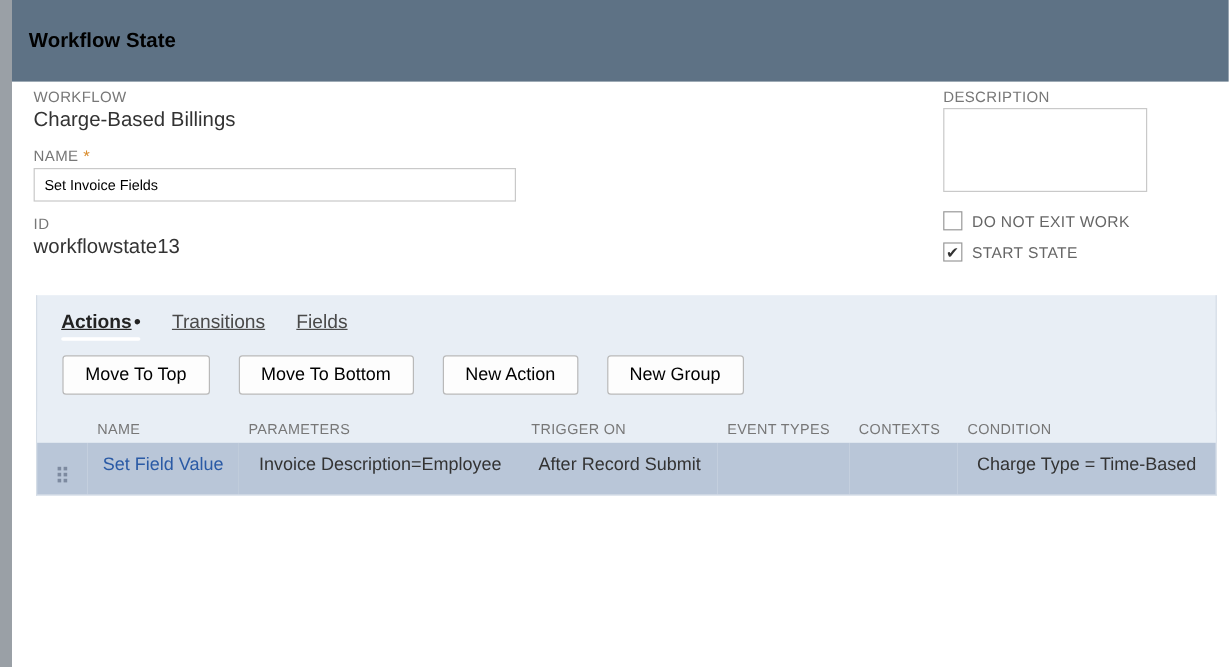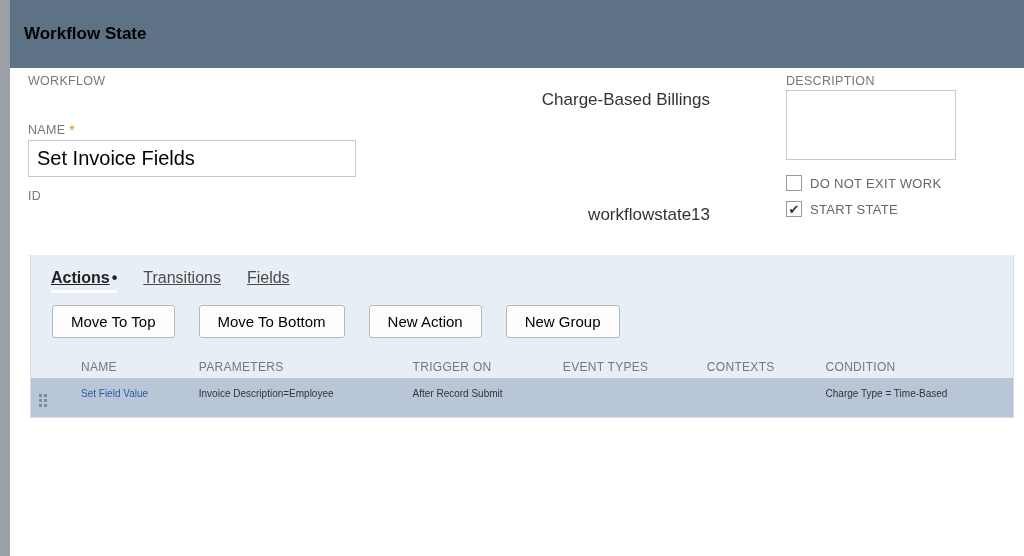--- a/index.html
+++ b/index.html
@@ -83,25 +83,24 @@
     color: #777;
     margin-bottom: 2px;
     display: flex;
     align-items: center;
     gap: 4px;
   }
   .req { color: #d98b2b; font-size: 14px; }
   .fld-value {
     font-size: 17px;
     color: #333;
-    text-align: right;
   }
   input[type="text"].text-input {
-    width: 328px;
-    font-size: 20px;
+    width: 402px;
+    font-size: 12px;
     padding: 6px 8px;
     border: 1px solid #c9c9c9;
   }
   textarea.desc {
     width: 170px;
     height: 70px;
     border: 1px solid #c9c9c9;
     font-size: 14px;
     padding: 4px;
     resize: none;
@@ -178,22 +177,23 @@
     font-weight: 400;
     color: #777;
     letter-spacing: 0.3px;
     padding: 8px 8px 4px 8px;
     vertical-align: top;
     background: #e8eef5;
   }
   .tbl th:first-child, .tbl td:first-child { width: 42px; }
   .tbl td {
     padding: 10px 8px;
-    font-size: 10px;
+    font-size: 15px;
     vertical-align: top;
+    text-align: center;
   }
   .tbl tr.data-row {
     background: #b9c6d8;
   }
   .link { color: #2a5aa5; cursor: pointer; }
   .drag {
     color: #7d8aa0;
     cursor: move;
     display: inline-grid;
     grid-template-columns: repeat(2, 3px);

